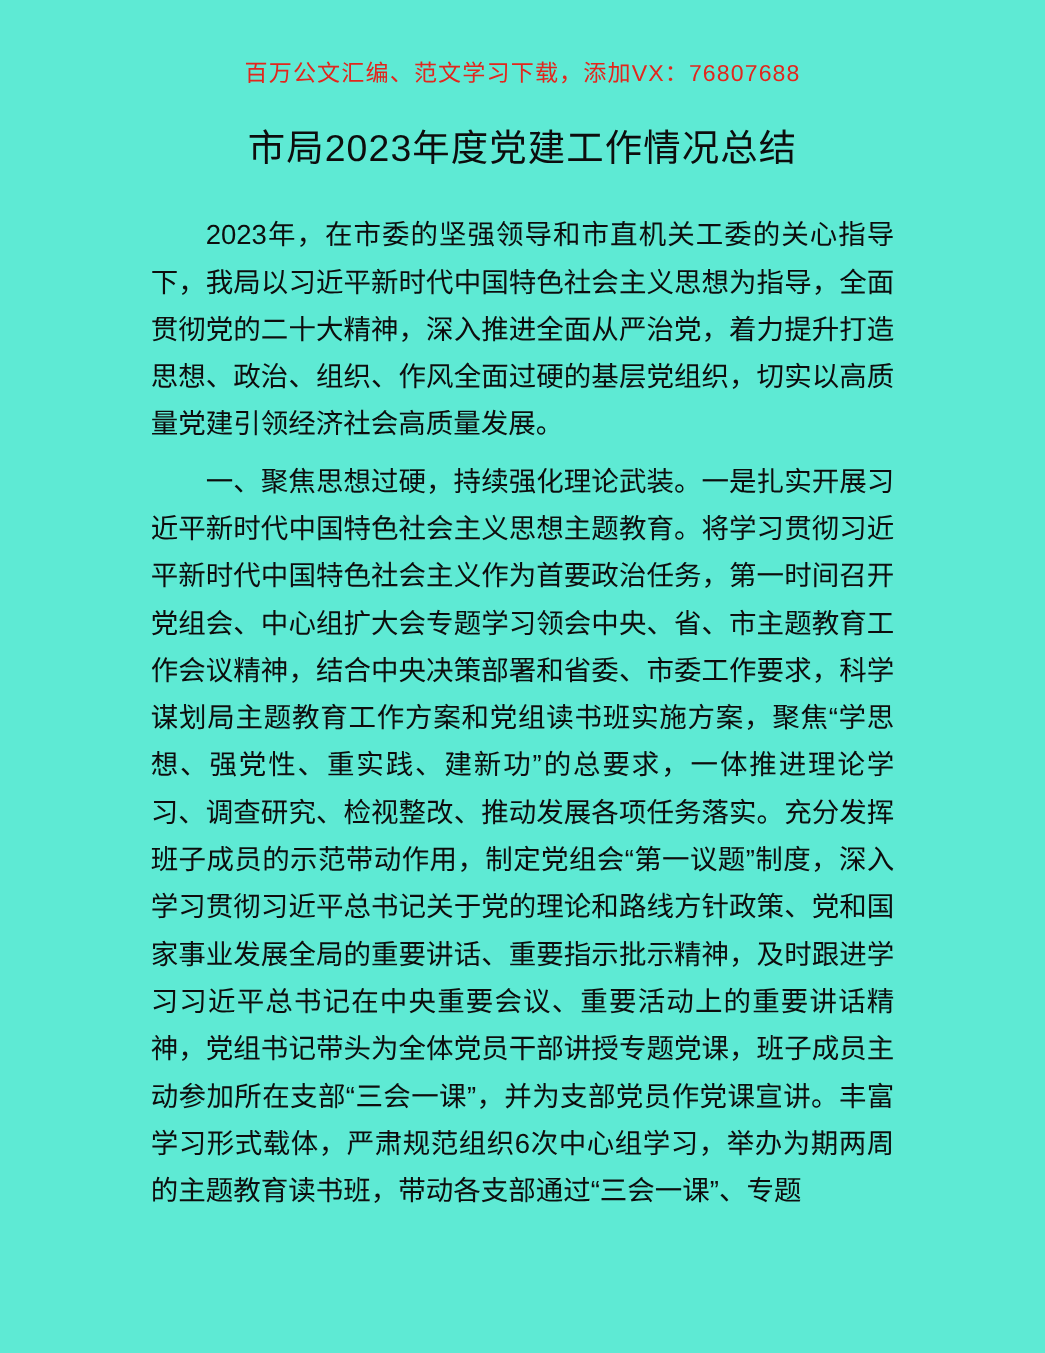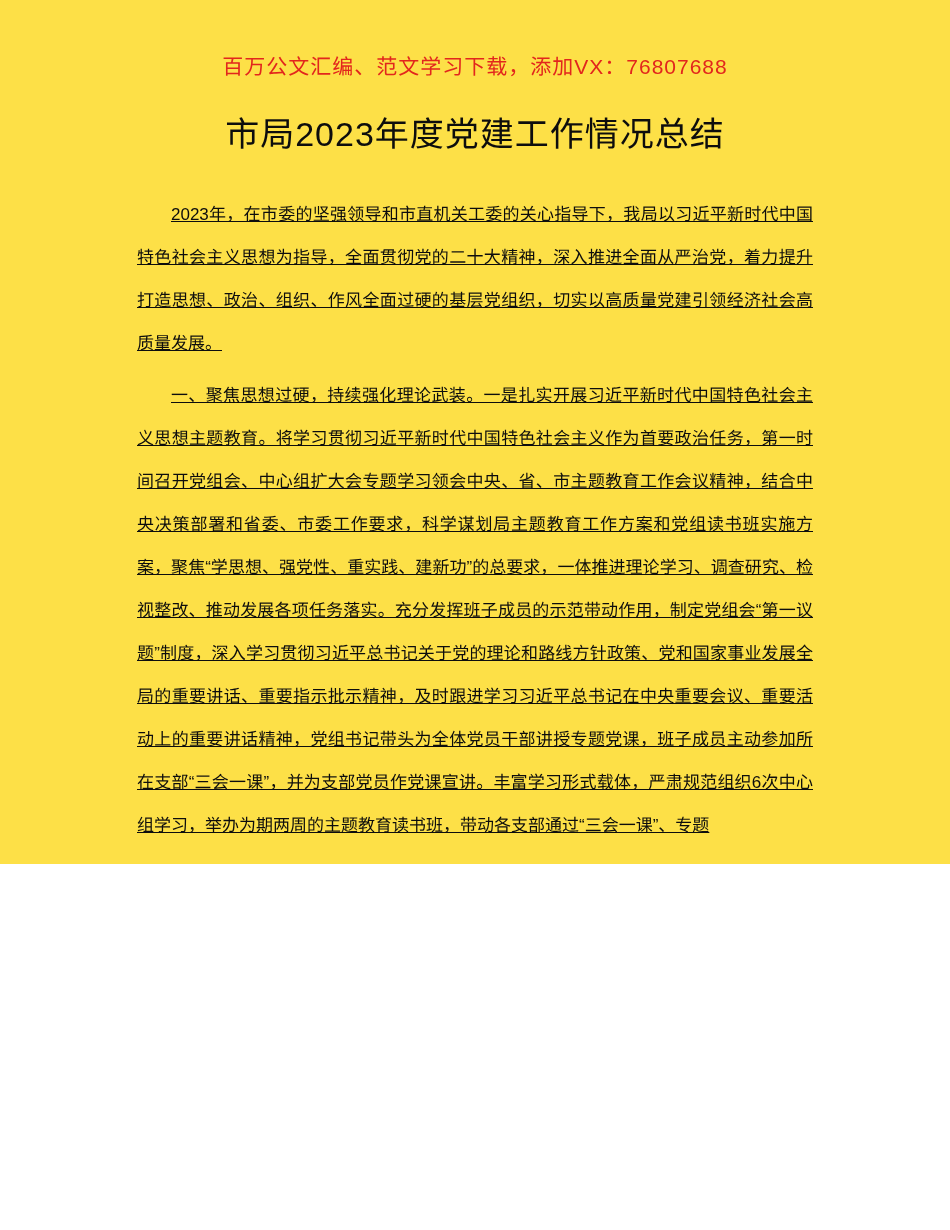--- a/index.html
+++ b/index.html
@@ -3,23 +3,23 @@
 <meta charset="utf-8">
 <style>
   html, body {
     margin: 0;
     padding: 0;
     background: #ffffff;
   }
   .page {
     position: relative;
     width: 950px;
-    height: 864px;
+    height: 1230px;
     margin: 0 auto;
-    background: #fde047;
+    background: #5eead4;
     overflow: hidden;
     font-family: "Liberation Sans", sans-serif;
   }
   .notice {
     padding-top: 50px;
     text-align: center;
     font-size: 21px;
     letter-spacing: 1px;
     color: #e2261d;
   }
@@ -27,25 +27,24 @@
     margin-top: 27px;
     text-align: center;
     font-size: 34px;
     font-weight: 400;
     letter-spacing: 1px;
     color: #0d0d0d;
   }
   .doc-body {
     width: 676px;
     margin: 37px auto 0 auto;
-    font-size: 17px;
+    font-size: 25px;
     line-height: 43px;
     text-align: justify;
     color: #0d0d0d;
-    text-decoration: underline;
   }
   .doc-body p {
     margin: 0 0 9px 0;
     text-indent: 2em;
   }
 </style>
 </head>
 <body>
 
 <div class="page">

